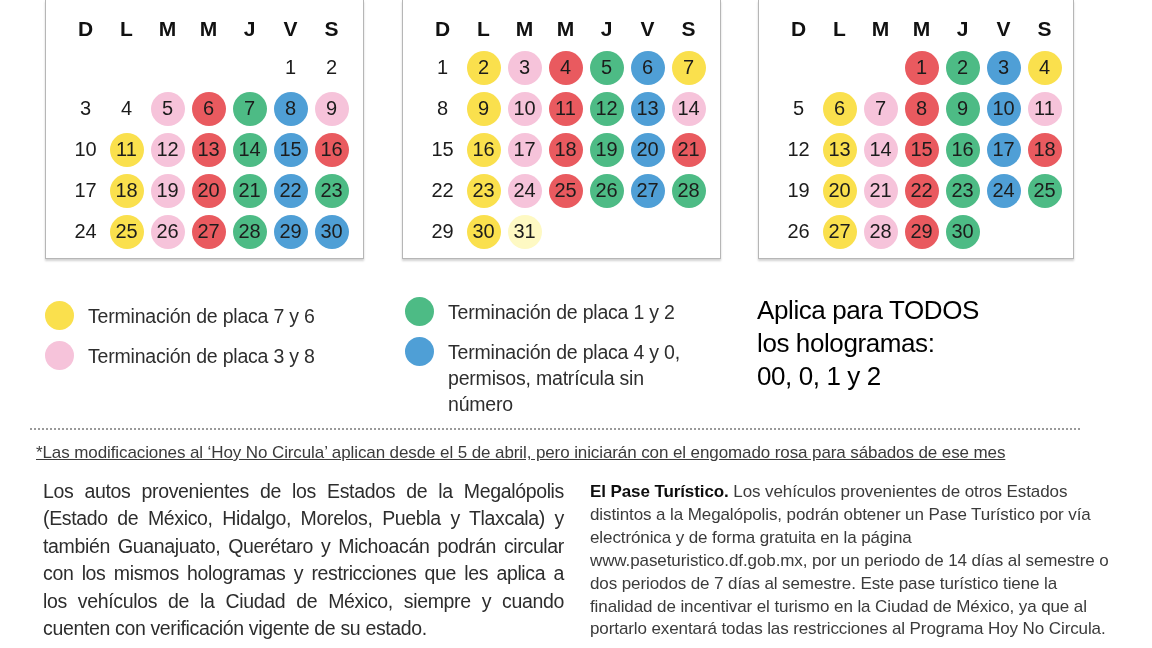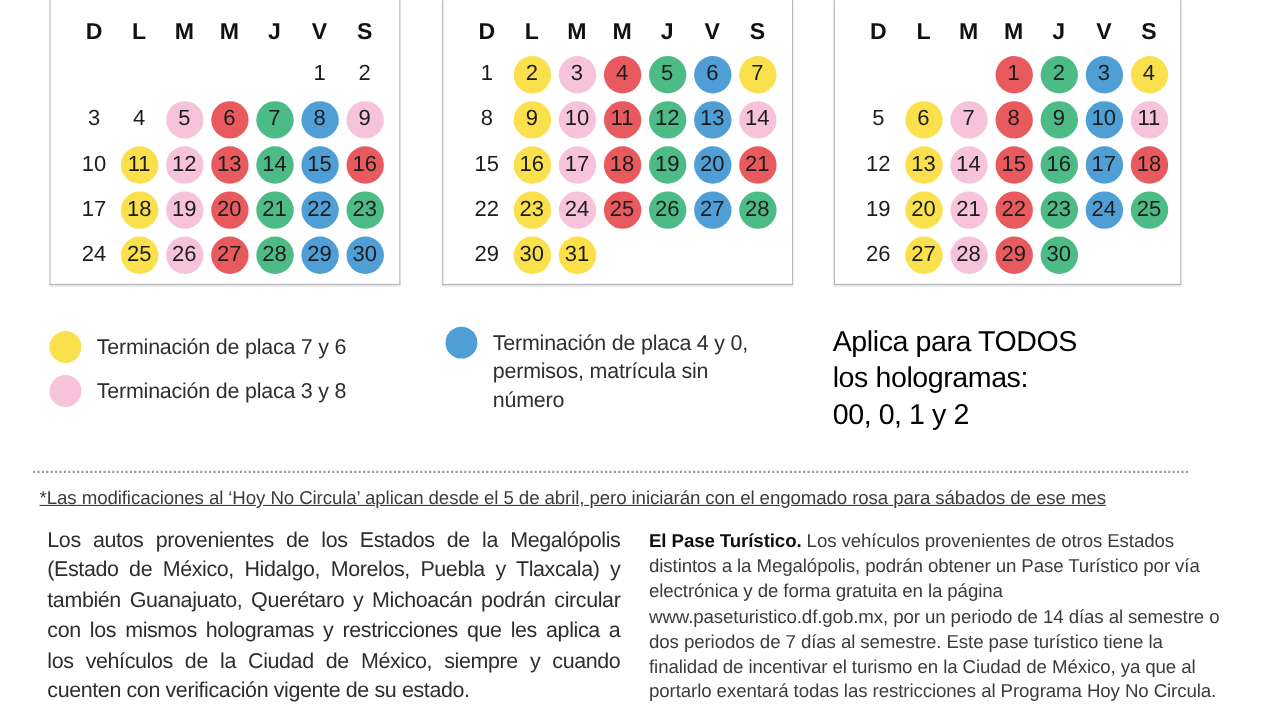--- a/index.html
+++ b/index.html
@@ -261,21 +261,21 @@
         <div class="dc">
           <div class="day" style="background: rgb(77, 187, 133);">28</div>
         </div>
         <div class="dc">
           <div class="day">29</div>
         </div>
         <div class="dc">
           <div class="day" style="background: rgb(250, 224, 77);">30</div>
         </div>
         <div class="dc">
-          <div class="day" style="background: #fde047;">31</div>
+          <div class="day" style="background: #fef9c3;">31</div>
         </div>
         <div class="dc"></div>
         <div class="dc"></div>
         <div class="dc"></div>
         <div class="dc"></div>
       </div>
   </div>
   <div class="cal-box" style="left:758px;width:314px">
     <div class="cal-grid">
         <div class="dh">D</div>
@@ -388,20 +388,24 @@
         <span class="legend-dot" style="background: rgb(250, 224, 77);"></span>
         <span class="legend-label">Terminación de placa 7 y 6</span>
       </div>
       <div class="legend-item">
         <span class="legend-dot" style="background: rgb(246, 195, 218);"></span>
         <span class="legend-label">Terminación de placa 3 y 8</span>
       </div>
     </div>
   <div class="legend-col" style="left:405px;top:297px">
       <div class="legend-item">
+        <span class="legend-dot" style="background: rgb(77, 187, 133);"></span>
+        <span class="legend-label">Terminación de placa 1 y 2</span>
+      </div>
+      <div class="legend-item">
         <span class="legend-dot" style="background: rgb(79, 159, 214);"></span>
         <span class="legend-label">Terminación de placa 4 y 0,
 permisos, matrícula sin
 número</span>
       </div>
     </div>
 
   <div class="holo-note">Aplica para TODOS
 los hologramas:
 00, 0, 1 y 2</div>

